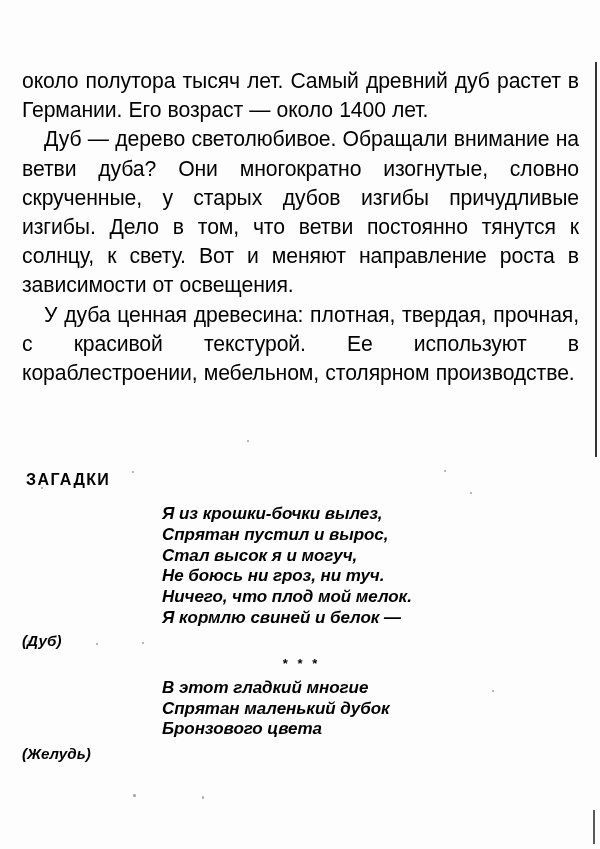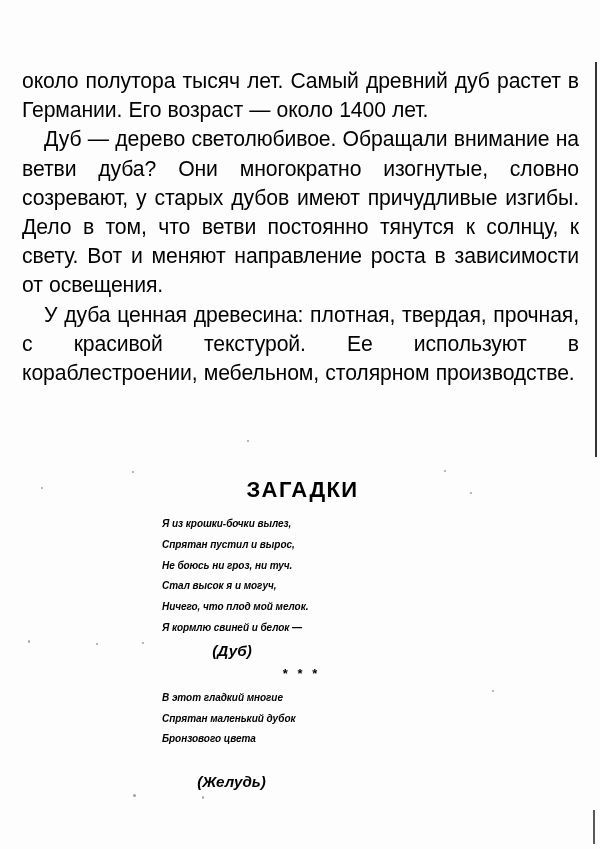--- a/index.html
+++ b/index.html
@@ -71,68 +71,67 @@
   }
 
   
   .riddles {
     position: absolute;
     top: 466px;
     left: 22px;
     width: 557px;
   }
   .riddles-title {
-    text-align: center;
-    font-size: 22px;
+    font-size: 16px;
     font-weight: 700;
     letter-spacing: 1.4px;
     line-height: 20px;
-    margin: 14px 0 14px 0;
+    margin: 4px 0 14px 0;
     padding-left: 4px;
   }
   .riddle {
     position: relative;
   }
   .riddle-lines {
     margin: 0;
     padding: 0 0 0 140px;
     list-style: none;
   }
   .riddle-lines li {
-    font-size: 10px;
+    font-size: 17px;
     font-style: italic;
     font-weight: 700;
     line-height: 20.8px;
     white-space: nowrap;
     letter-spacing: -0.05px;
   }
   .riddle-answer {
     font-size: 15.2px;
     font-style: italic;
     font-weight: 700;
     line-height: 22px;
-    text-align: center;
+    text-align: left;
     padding-right: 137px;
     margin-top: 1px;
   }
   .riddle-sep {
     font-size: 13px;
     line-height: 16px;
     text-align: center;
     letter-spacing: 3px;
     padding-left: 2px;
     margin: 4px 0 6px 0;
     font-weight: 700;
   }
   .riddle-2 .riddle-lines {
     padding-left: 140px;
   }
   .riddle-2 .riddle-answer {
     padding-right: 138px;
-    margin-top: 21px;
+    margin-top: 3px;
   }
 </style>
 </head>
 <body>
 
 <div class="page">
 
   <div class="scan-edge-line"></div>
   <div class="scan-edge-line-2"></div>
   <div class="speck" style="top:471px;left:132px;width:2px;height:2px;"></div>
@@ -142,33 +141,33 @@
   <div class="speck" style="top:640px;left:28px;width:2px;height:3px;"></div>
   <div class="speck" style="top:643px;left:96px;width:2px;height:2px;"></div>
   <div class="speck" style="top:642px;left:142px;width:2px;height:2px;"></div>
   <div class="speck" style="top:690px;left:492px;width:2px;height:2px;"></div>
   <div class="speck" style="top:794px;left:133px;width:3px;height:3px;"></div>
   <div class="speck" style="top:796px;left:202px;width:2px;height:3px;"></div>
   <div class="speck" style="top:440px;left:247px;width:2px;height:2px;"></div>
 
   <div class="body-text">
     <p class="para">около полутора тысяч лет. Самый древний дуб растет в Германии. Его возраст — около 1400 лет.</p>
-    <p class="para indent">Дуб — дерево светолюбивое. Обращали внимание на ветви дуба? Они многократно изогнутые, словно созревают, у старых дубов имеют причудливые изгибы. Дело в том, что ветви постоянно тянутся к солнцу, к свету. Вот и меняют направление роста в зависимости от освещения.</p>
+    <p class="para indent">Дуб — дерево светолюбивое. Обращали внимание на ветви дуба? Они многократно изогнутые, словно скрученные, у старых дубов изгибы причудливые изгибы. Дело в том, что ветви постоянно тянутся к солнцу, к свету. Вот и меняют направление роста в зависимости от освещения.</p>
     <p class="para indent">У дуба ценная древесина: плотная, твердая, прочная, с красивой текстурой. Ее используют в кораблестроении, мебельном, столярном производстве.</p>
   </div>
 
   <div class="riddles">
     <div class="riddles-title">ЗАГАДКИ</div>
 
     <div class="riddle riddle-1">
       <ul class="riddle-lines">
         <li>Я из крошки-бочки вылез,</li>
         <li>Спрятан пустил и вырос,</li>
+        <li>Стал высок я и могуч,</li>
         <li>Не боюсь ни гроз, ни туч.</li>
-        <li>Стал высок я и могуч,</li>
         <li>Ничего, что плод мой мелок.</li>
         <li>Я кормлю свиней и белок —</li>
       </ul>
       <div class="riddle-answer">(Дуб)</div>
     </div>
 
     <div class="riddle-sep">* * *</div>
 
     <div class="riddle riddle-2">
       <ul class="riddle-lines">

